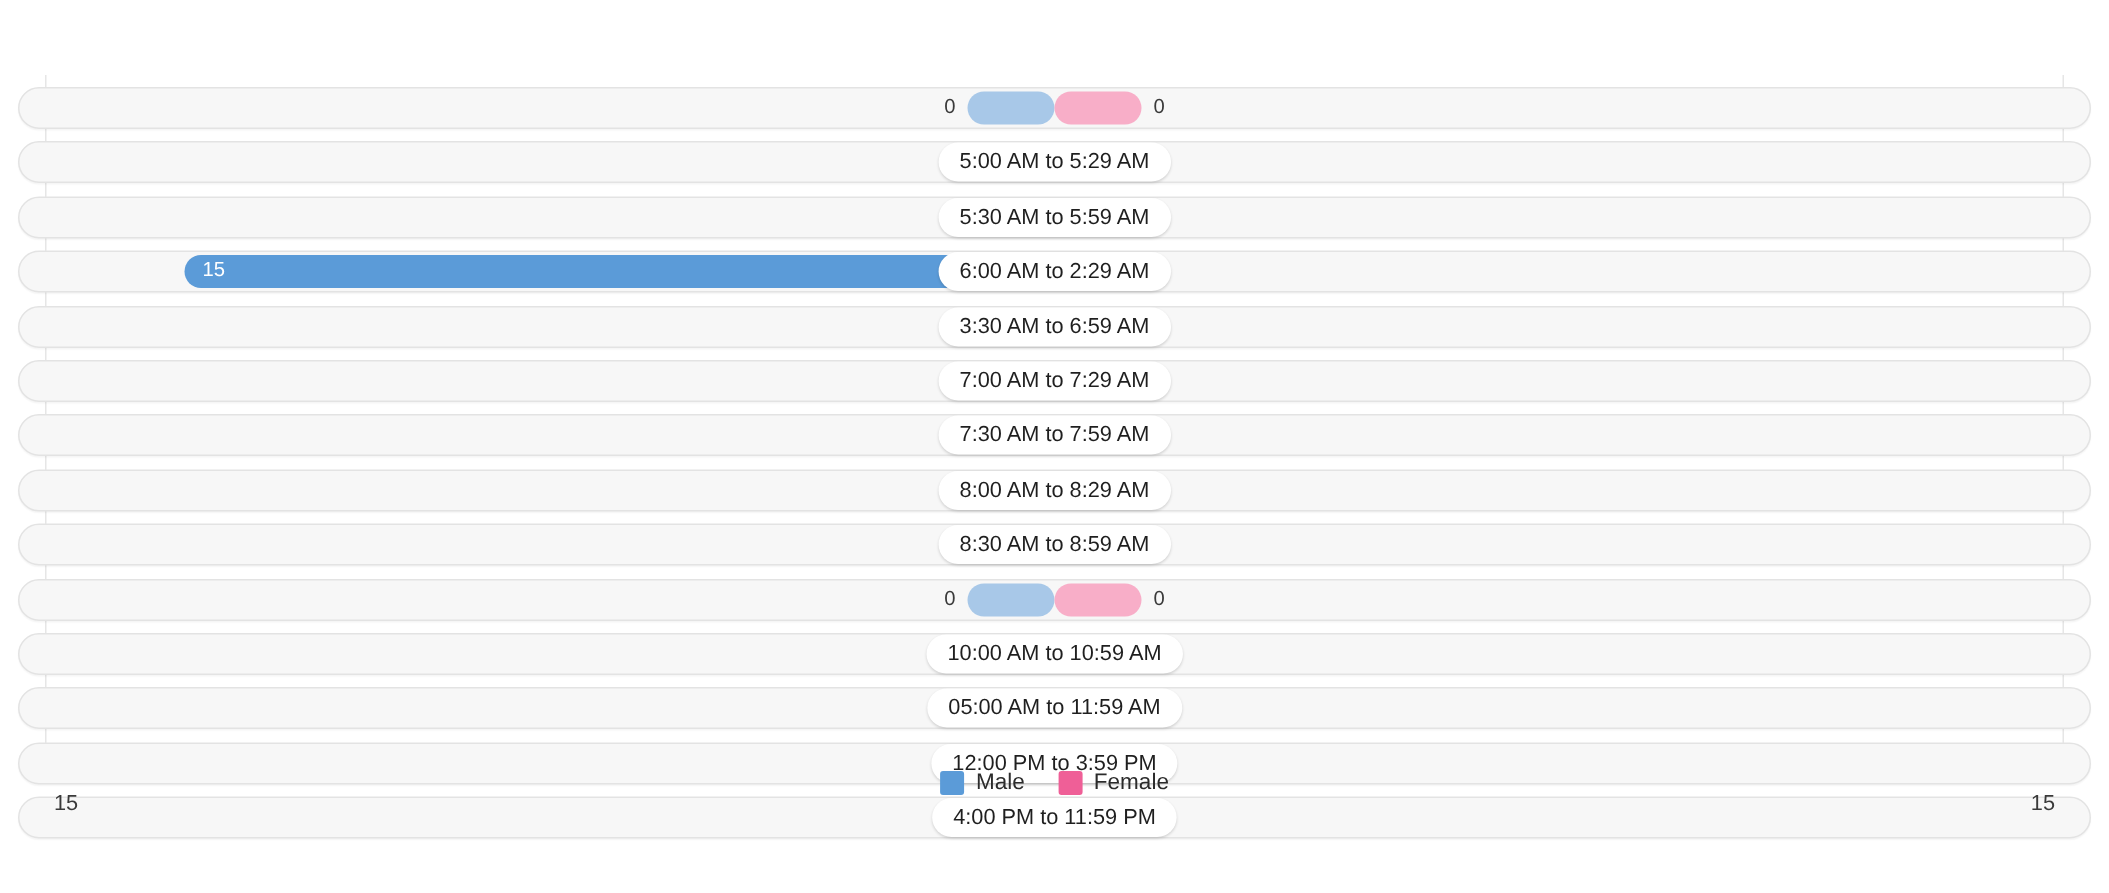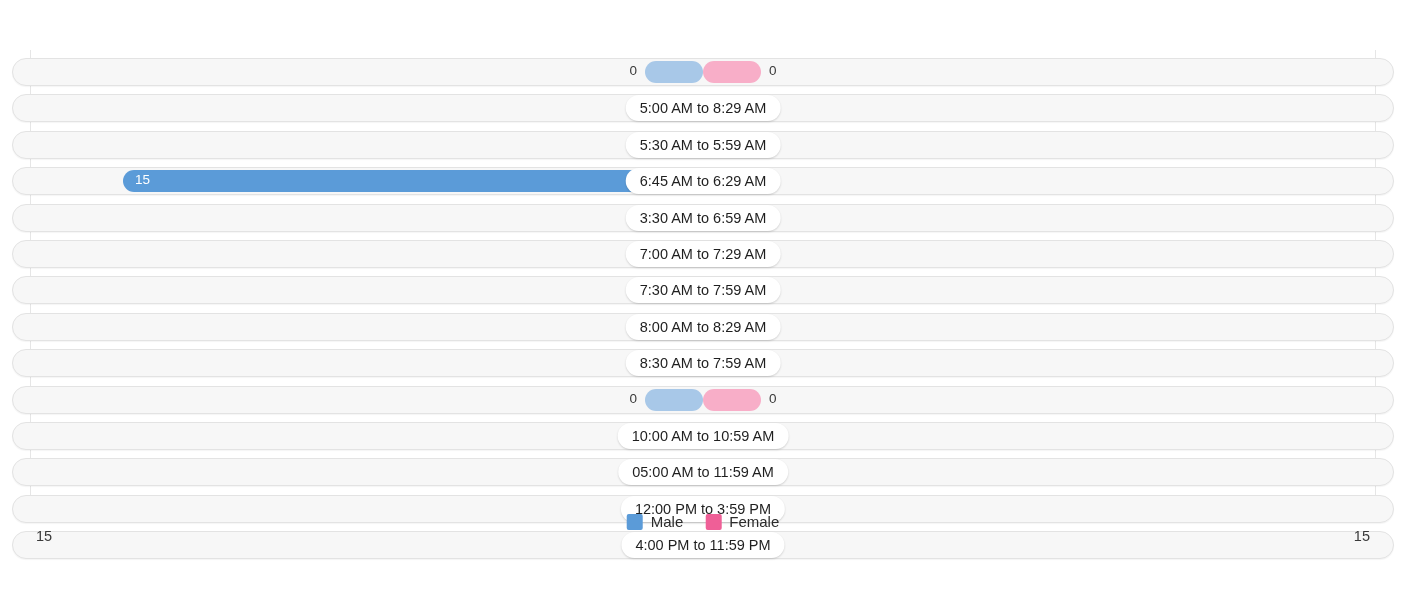--- a/index.html
+++ b/index.html
@@ -130,21 +130,21 @@
         <div class="row" style="top: 44.4px;">
           <div class="track"></div>
           <div class="half half-male">
             <div class="bar bar-male" style="width: 58px;"></div>
             <div class="val val-male" style="right: 66px;">0</div>
           </div>
           <div class="half half-female">
             <div class="bar bar-female" style="width: 58px;"></div>
             <div class="val val-female" style="left: 66px;">0</div>
           </div>
-          <div class="cat">5:00 AM to 8:29 AM</div>
+          <div class="cat">5:00 AM to 5:29 AM</div>
         </div>
         <div class="row" style="top: 80.8px;">
           <div class="track"></div>
           <div class="half half-male">
             <div class="bar bar-male" style="width: 58px;"></div>
             <div class="val val-male" style="right: 66px;">0</div>
           </div>
           <div class="half half-female">
             <div class="bar bar-female" style="width: 58px;"></div>
             <div class="val val-female" style="left: 66px;">0</div>
@@ -154,21 +154,21 @@
         <div class="row" style="top: 117.2px;">
           <div class="track"></div>
           <div class="half half-male">
             <div class="bar bar-male hot" style="width: 580px;"></div>
             <div class="val val-male inside" style="right: 568px; text-align: left; transform: translateX(100%);">15</div>
           </div>
           <div class="half half-female">
             <div class="bar bar-female" style="width: 58px;"></div>
             <div class="val val-female" style="left: 66px;">0</div>
           </div>
-          <div class="cat">6:45 AM to 6:29 AM</div>
+          <div class="cat">6:00 AM to 2:29 AM</div>
         </div>
         <div class="row" style="top: 153.6px;">
           <div class="track"></div>
           <div class="half half-male">
             <div class="bar bar-male" style="width: 58px;"></div>
             <div class="val val-male" style="right: 66px;">0</div>
           </div>
           <div class="half half-female">
             <div class="bar bar-female" style="width: 58px;"></div>
             <div class="val val-female" style="left: 66px;">0</div>
@@ -214,21 +214,21 @@
         <div class="row" style="top: 299.2px;">
           <div class="track"></div>
           <div class="half half-male">
             <div class="bar bar-male" style="width: 58px;"></div>
             <div class="val val-male" style="right: 66px;">0</div>
           </div>
           <div class="half half-female">
             <div class="bar bar-female" style="width: 58px;"></div>
             <div class="val val-female" style="left: 66px;">0</div>
           </div>
-          <div class="cat">8:30 AM to 7:59 AM</div>
+          <div class="cat">8:30 AM to 8:59 AM</div>
         </div>
         <div class="row" style="top: 335.6px;">
           <div class="track"></div>
           <div class="half half-male">
             <div class="bar bar-male" style="width: 58px;"></div>
             <div class="val val-male" style="right: 66px;">0</div>
           </div>
           <div class="half half-female">
             <div class="bar bar-female" style="width: 58px;"></div>
             <div class="val val-female" style="left: 66px;">0</div>

